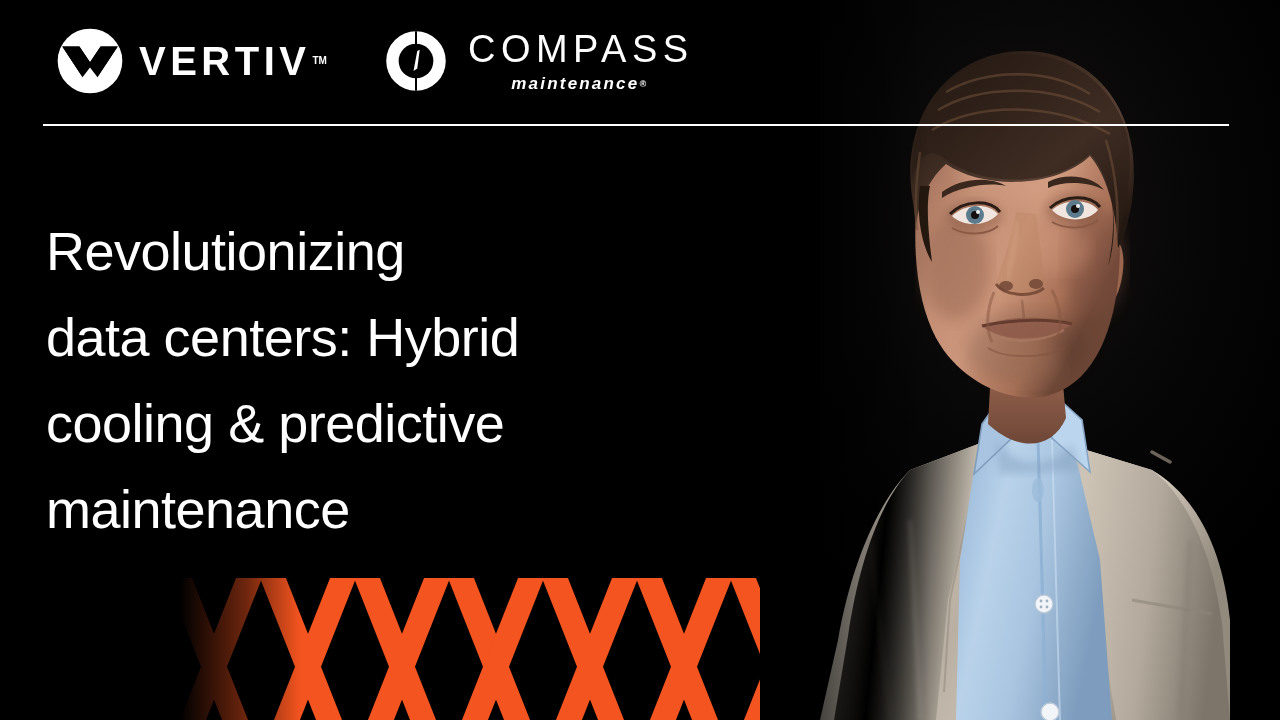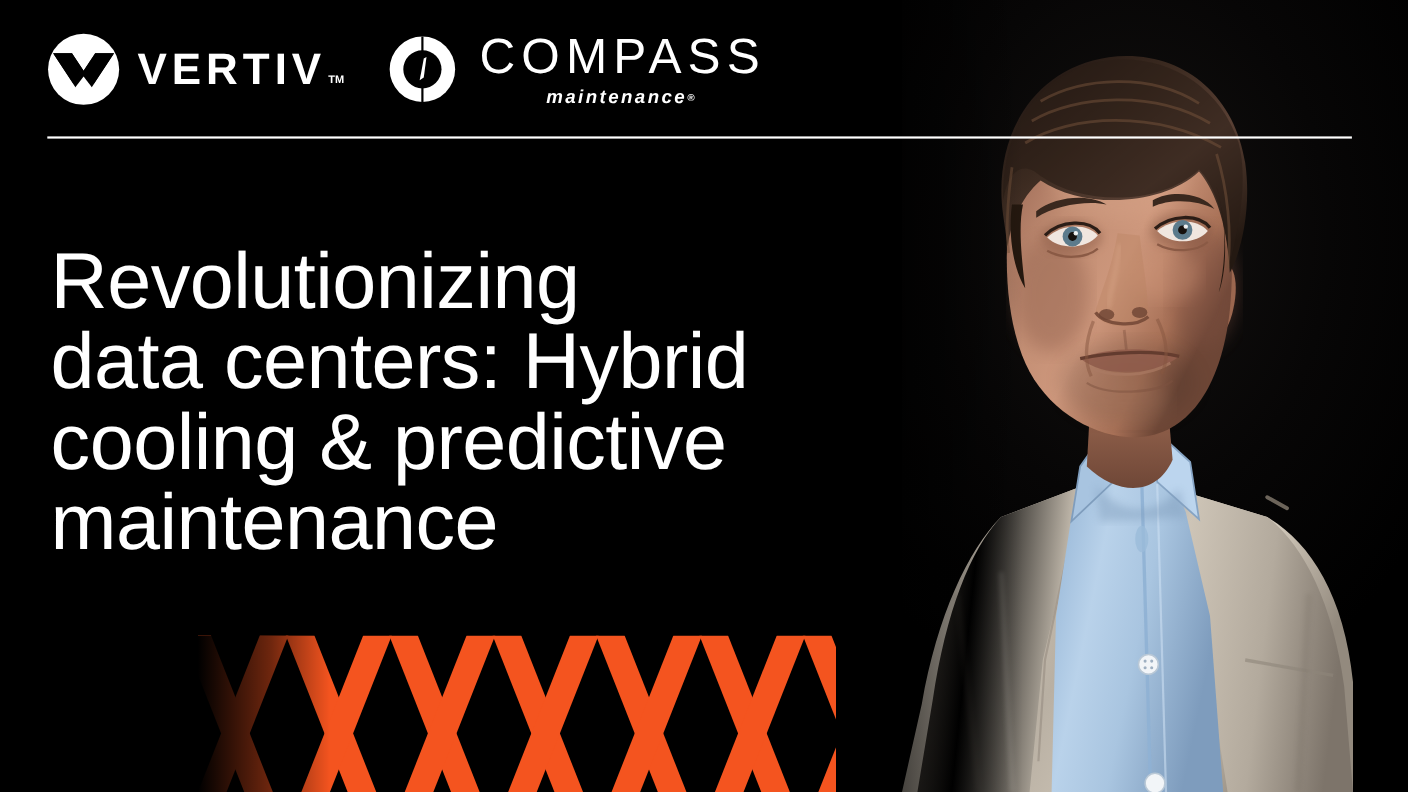--- a/index.html
+++ b/index.html
@@ -14,25 +14,25 @@
     position: relative;
     width: 1280px;
     height: 720px;
     background: #000000;
     overflow: hidden;
   }
 
   
   .logo-bar {
     position: absolute;
-    left: 43px;
+    left: 57px;
     top: 28px;
     display: flex;
     align-items: center;
-    gap: 40px;
+    gap: 58px;
     z-index: 6;
   }
   .logo-lockup {
     display: flex;
     align-items: center;
   }
 
   
   .vertiv-mark { width: 66px; height: 66px; display: block; }
   .vertiv-word {
@@ -46,34 +46,34 @@
     font-weight: 700;
     letter-spacing: 4.5px;
     line-height: 1;
   }
   .vertiv-word .tm {
     color: #ffffff;
     font-size: 10px;
     font-weight: 700;
     line-height: 1;
     margin-left: 2px;
-    margin-bottom: 5px;
+    margin-bottom: 15px;
   }
 
   
   .compass-mark { width: 62px; height: 62px; display: block; }
   .compass-word {
     margin-left: 16px;
     display: flex;
     flex-direction: column;
     align-items: center;
   }
   .compass-word .ct {
     color: #ffffff;
-    font-size: 45px;
+    font-size: 38px;
     font-weight: 400;
     letter-spacing: 5.5px;
     line-height: 1;
     text-indent: 5px;
   }
   .compass-word .cs {
     color: #ffffff;
     font-size: 17px;
     font-style: italic;
     font-weight: 700;
@@ -96,23 +96,23 @@
   }
 
   
   .title {
     position: absolute;
     left: 46px;
     top: 172px;
     width: 760px;
     z-index: 6;
     color: #ffffff;
-    font-size: 72px;
+    font-size: 54px;
     font-weight: 400;
-    line-height: 73px;
+    line-height: 86px;
     letter-spacing: -0.5px;
     white-space: pre-line;
   }
 
   
   .zigzag {
     position: absolute;
     left: 180px;
     top: 578px;
     width: 660px;

